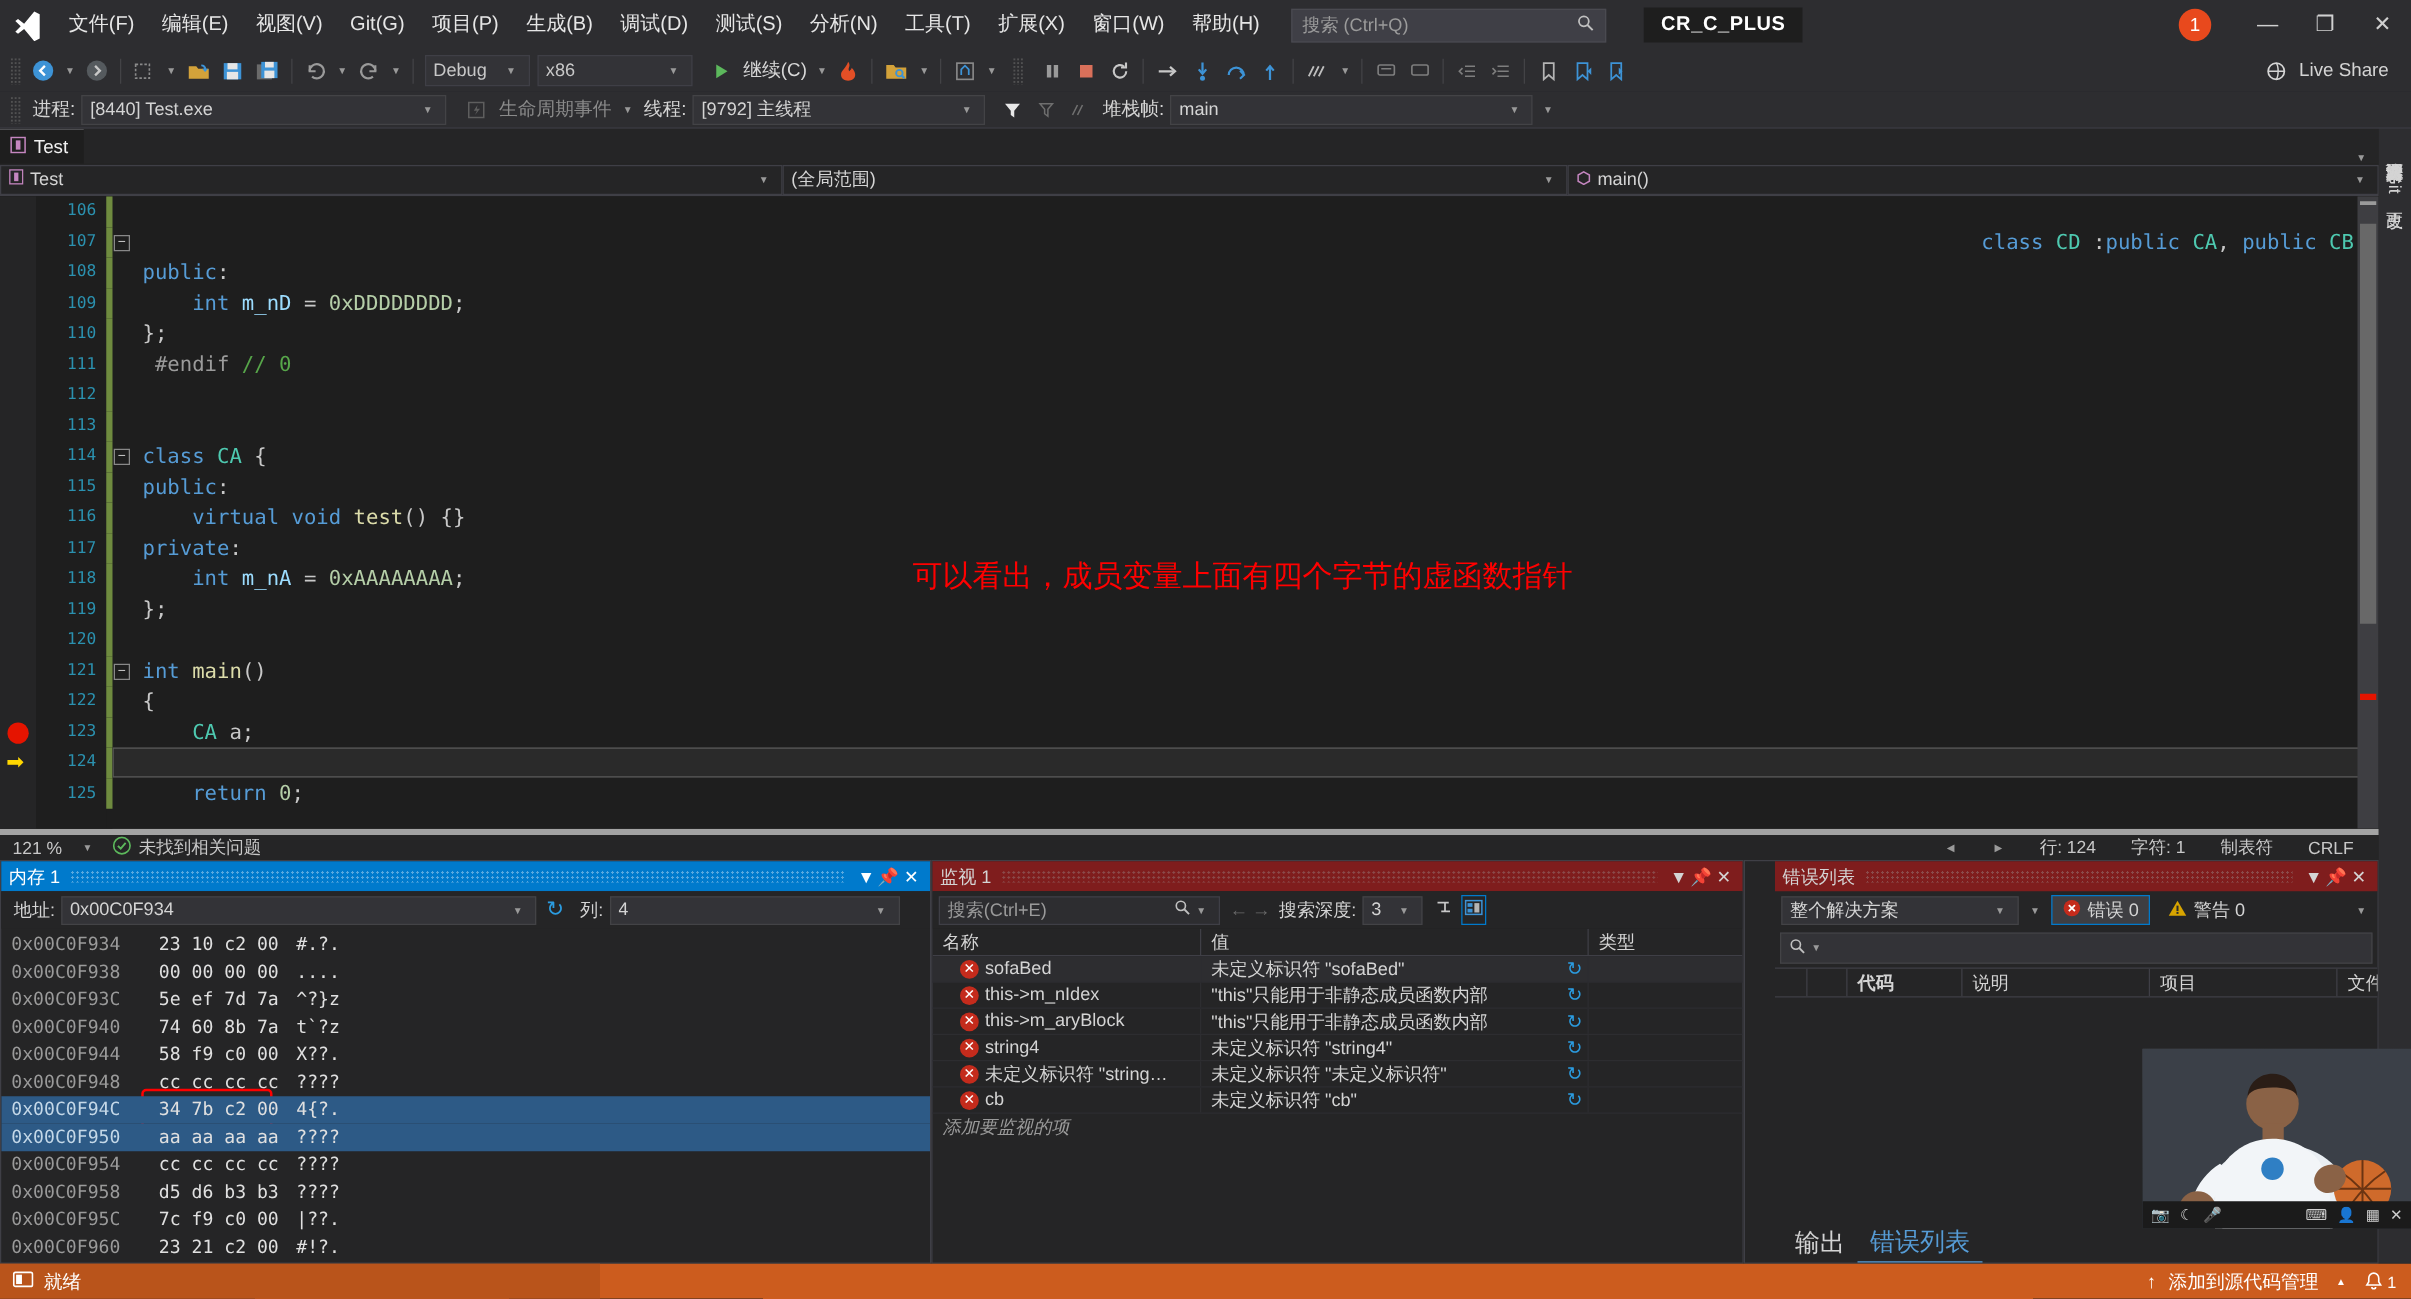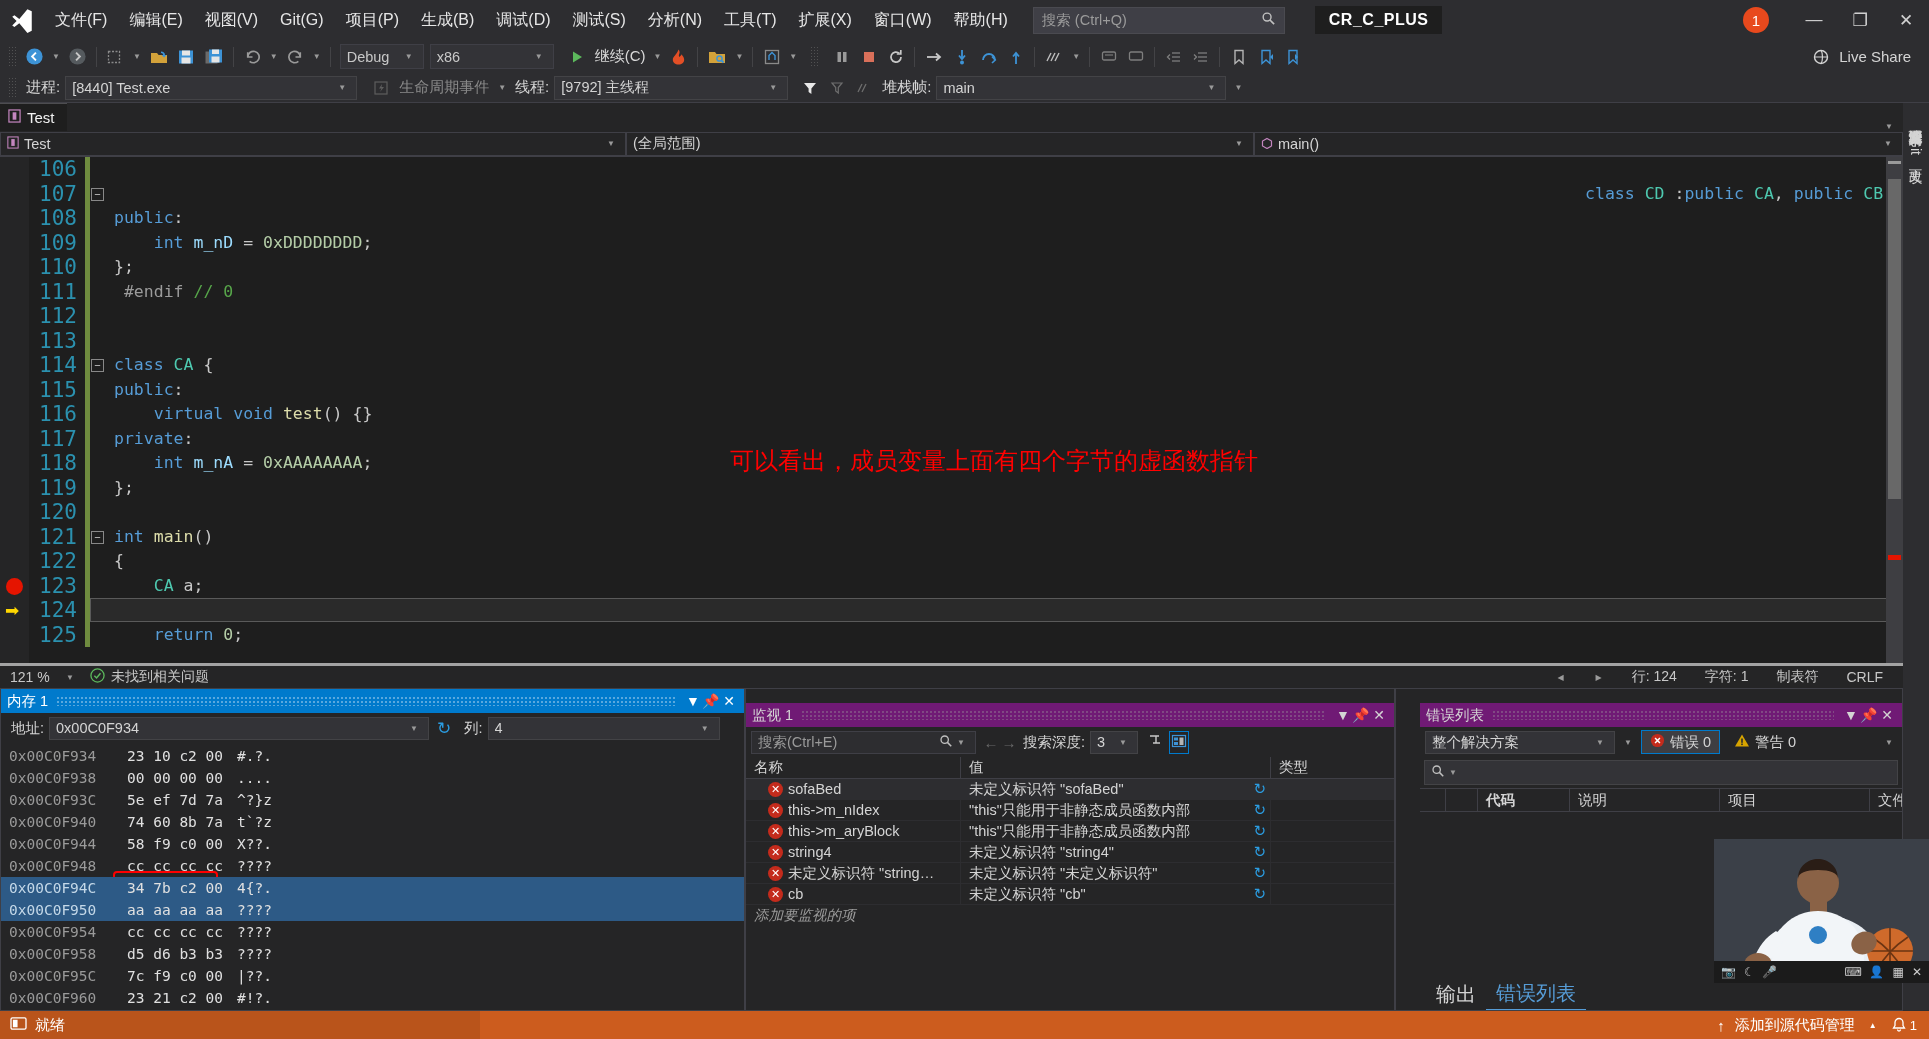--- a/index.html
+++ b/index.html
@@ -60,46 +60,46 @@
   .content { flex: 1; display: flex; min-height: 0; }
   .center { flex: 1; display: flex; flex-direction: column; min-width: 0; }
 
   
   .editor-wrap { flex: 0 0 506px; display: flex; position: relative; background: #1e1e1e; overflow: hidden; }
   .gutter-break { width: 29px; background: #252526; position: relative; flex: 0 0 29px; }
   .gutter-nums { width: 56px; background: #1e1e1e; flex: 0 0 56px; text-align: right; padding-right: 8px; }
   .changebar { width: 5px; background: #1e1e1e; flex: 0 0 5px; }
   .codearea { flex: 1; position: relative; padding-left: 6px; overflow: hidden; }
   .cline { height: 24.5px; line-height: 24.5px; font-family: "DejaVu Sans Mono", "Liberation Mono", monospace; font-size: 16.5px; white-space: pre; }
-  .ln { color: #2b91af; font-family: "DejaVu Sans Mono", monospace; font-size: 21px; }
+  .ln { color: #2b91af; font-family: "DejaVu Sans Mono", monospace; font-size: 13px; }
   .kw { color: #569cd6; } .typ { color: #4ec9b0; } .num { color: #b5cea8; }
   .cmt { color: #57a64a; } .str { color: #d69d85; } .fn { color: #dcdcaa; }
   .pp { color: #9b9b9b; } .pl { color: #c8c8c8; } .mem { color: #9cdcfe; }
   .anno { position: absolute; color: #ff0000; font-size: 24px; font-weight: 500; white-space: nowrap; }
   .fold { position: absolute; width: 13px; height: 13px; border: 1px solid #888; color: #ccc; font-size: 11px;
       line-height: 11px; text-align: center; background: #1e1e1e; }
   .bpdot { position: absolute; width: 17px; height: 17px; border-radius: 50%; background: #e51400; }
   .curarrow { position: absolute; color: #ffd700; font-size: 17px; }
   .curline-hl { position: absolute; left: 0; right: 13px; height: 24px; border: 1px solid #5a5a5a; background: #2a2a2a; }
   .elapsed { color: #a0a0a0; font-size: 14px; font-family: "Liberation Sans", sans-serif; }
   .vscroll { position: absolute; right: 0; top: 0; width: 17px; bottom: 0; background: #3e3e42; }
   .vthumb { position: absolute; right: 2px; width: 13px; background: #686868; }
   .vmark { position: absolute; right: 2px; width: 13px; height: 4px; }
 
   
-  .edstatus { height: 25px; background: #252526; border-top: 3px solid #a3a3a3; display: flex; align-items: center;
+  .edstatus { height: 25px; background: #252526; border-top: 5px solid #a3a3a3; display: flex; align-items: center;
       font-size: 14px; color: #c8c8c8; flex: 0 0 25px; }
   .zoomc { width: 78px; display: flex; align-items: center; padding-left: 10px; }
 
   
   .bottom { flex: 1; display: flex; min-height: 0; background: #252526; }
   .panel { display: flex; flex-direction: column; min-width: 0; background: #252526; border: 1px solid #3f3f46; }
   .panel-title { height: 24px; display: flex; align-items: center; padding: 0 6px; font-size: 14.5px; flex: 0 0 24px; }
   .panel-title.active { background: #007acc; color: #ffffff; }
-  .panel-title.inactive { background: #701a75; color: #d4d4d4; margin-top: 14px; }
+  .panel-title.inactive { background: #7f1d1d; color: #d4d4d4; }
   .tdots { flex: 1; height: 10px; margin: 0 8px;
       background-image: radial-gradient(rgba(255,255,255,.35) 1px, transparent 1px); background-size: 4px 4px; }
   .tdots.dark { background-image: radial-gradient(rgba(160,160,160,.35) 1px, transparent 1px); }
   .ticon { width: 18px; text-align: center; font-size: 14px; }
   .panel-tool { height: 30px; display: flex; align-items: center; padding: 0 5px; flex: 0 0 30px; background: #252526; }
   .ptlabel { font-size: 14.5px; color: #d4d4d4; padding: 0 5px; white-space: nowrap; }
   .ptinput { height: 23px; background: #333337; border: 1px solid #434346; color: #d4d4d4; font-size: 14.5px;
       display: flex; align-items: center; padding: 0 6px; }
   .ptinput .cv { flex: 1; white-space: nowrap; overflow: hidden; }
 

